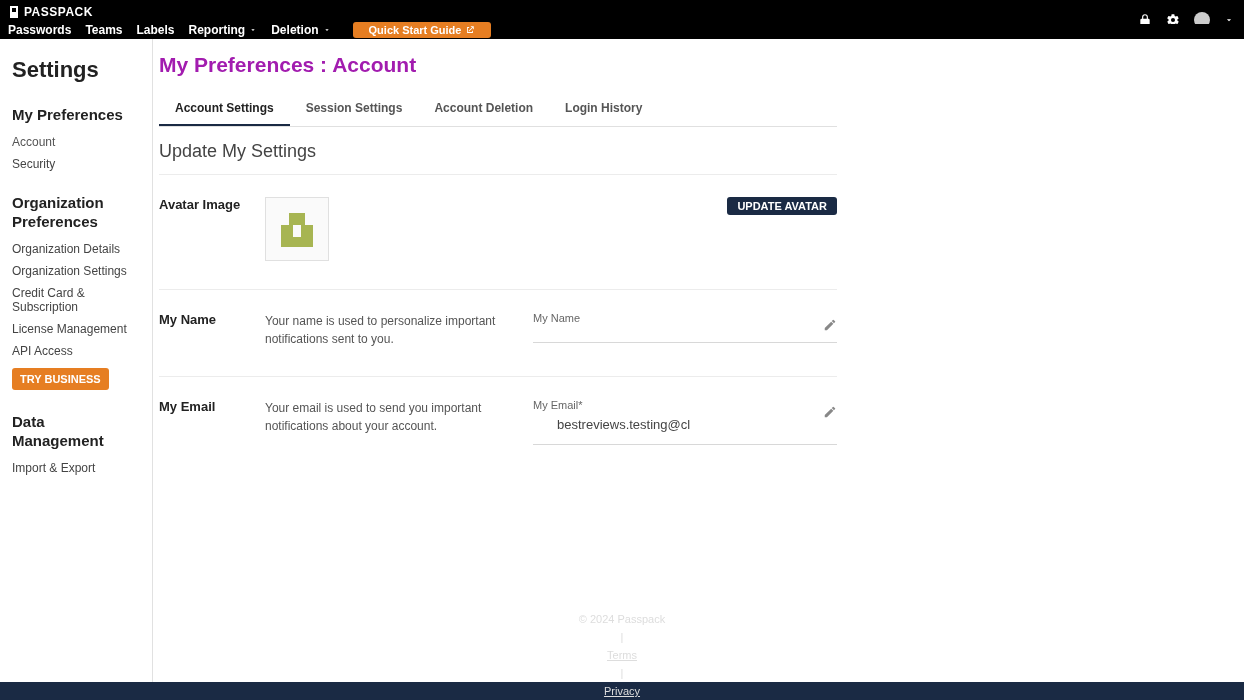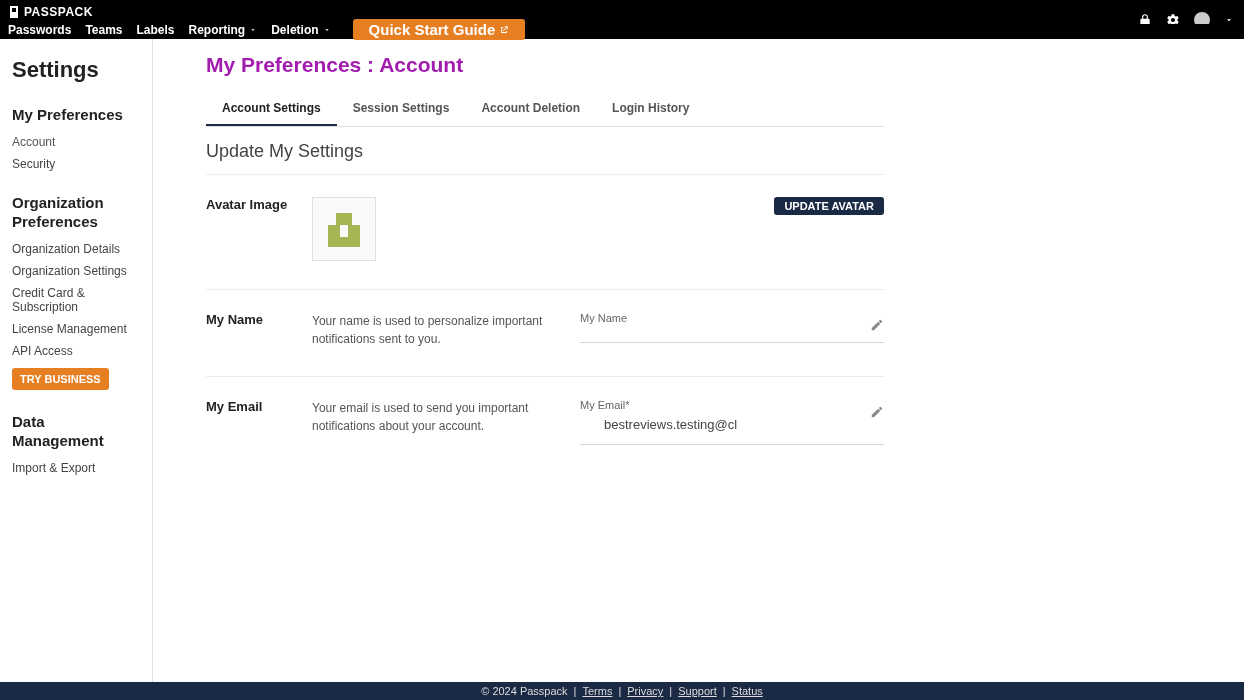--- a/index.html
+++ b/index.html
@@ -4,27 +4,27 @@
   <style>
     * { box-sizing: border-box; margin: 0; padding: 0; }
     body { font-family: -apple-system, BlinkMacSystemFont, "Segoe UI", Helvetica, Arial, sans-serif; background:#fff; color:#212529; width:1244px; height:700px; overflow:hidden; position:relative; }
 
     
     .brand-bar { height:24px; background:#000; display:flex; align-items:center; padding:0 8px; }
     .brand-logo { color:#fff; font-size:12px; font-weight:700; letter-spacing:0.5px; display:flex; align-items:center; }
     .brand-logo svg { margin-right:4px; }
     .nav-bar { height:15px; background:#000; display:flex; align-items:center; padding:0 8px 4px; gap:14px; position:relative; }
     .nav-item { color:#fff; font-size:12px; font-weight:600; cursor:pointer; display:flex; align-items:center; gap:4px; }
-    .quick-start { background:#e67e22; color:#fff; font-size:15px; font-weight:700; padding:2px 16px; border-radius:3px; display:flex; align-items:center; gap:4px; cursor:pointer; margin-left:8px; }
+    .quick-start { background:#e67e22; color:#fff; font-size:11px; font-weight:700; padding:2px 16px; border-radius:3px; display:flex; align-items:center; gap:4px; cursor:pointer; margin-left:8px; }
     .top-right { position:absolute; right:10px; top:0; height:39px; display:flex; align-items:center; gap:14px; }
     .ico-btn { color:#fff; cursor:pointer; display:flex; align-items:center; }
     .avatar-sm { width:16px; height:16px; border-radius:50%; background:#ccc; }
 
     
-    .page { display:flex; height:calc(700px - 39px - 18px);gap:47px; }
+    .page { display:flex; height:calc(700px - 39px - 18px); }
     .sidebar { width:153px; border-right:1px solid #e1e1e1; padding:18px 12px 0; }
     .sidebar h1 { font-size:22px; font-weight:600; color:#222; margin-bottom:22px; }
     .side-sec-title { font-size:15px; font-weight:700; color:#222; margin-bottom:10px; line-height:1.3; }
     .side-link { display:block; font-size:12px; color:#444; text-decoration-color:#bbb; margin-bottom:8px; cursor:pointer; }
     .side-link.active { color:#555; text-decoration:none; }
     .side-sec { margin-bottom:22px; }
     .try-btn { display:inline-block; background:#e67e22; color:#fff; font-size:11px; font-weight:700; padding:5px 8px; border-radius:3px; cursor:pointer; margin-top:2px; }
 
     .main { flex:1; padding:14px 0 0 0; overflow-y:auto; }
     .main-inner { padding:0 0 0 0; width:678px; margin-left:6px; }
@@ -44,21 +44,21 @@
     .avatar-placeholder { width:64px; height:64px; border:1px solid #e0e0e0; background:#fafafa; display:flex; align-items:center; justify-content:center; margin-left:0; }
     .sec-avatar { display:flex; align-items:flex-start; justify-content:space-between; width:100%; }
     .update-avatar-btn { background:#1a2a44; color:#fff; font-size:11px; font-weight:700; padding:3px 10px; border-radius:3px; cursor:pointer; border:none; }
 
     .fld-label { font-size:11px; color:#666; }
     .fld-val { font-size:13px; color:#444; margin-top:6px; word-break:break-all; padding-right:24px;margin-left:24px; }
     .fld { border-bottom:1px solid #d8d8d8; padding:0 0 12px; }
     .edit-ico { position:absolute; right:0; top:6px; color:#888; cursor:pointer; }
 
     
-    .footer { position:absolute; bottom:0; left:0; right:0; height:18px; background:#1a2a44; color:#ddd; font-size:11px; display:flex; align-items:center; justify-content:center; gap:6px; }
+    .footer { position:absolute; bottom:0; left:0; right:0; height:18px; background:#1a2a44; color:#ddd; font-size:11px; display:flex; align-items:center; justify-content:center; gap:6px;flex-direction:column; }
     .footer a { color:#ddd; text-decoration:underline; cursor:pointer; }
 
     svg { display:block; }
   </style>
 </head>
 <body>
 
 <div class="brand-bar">
   <span class="brand-logo">
     <svg width="12" height="12" viewBox="0 0 12 12">

